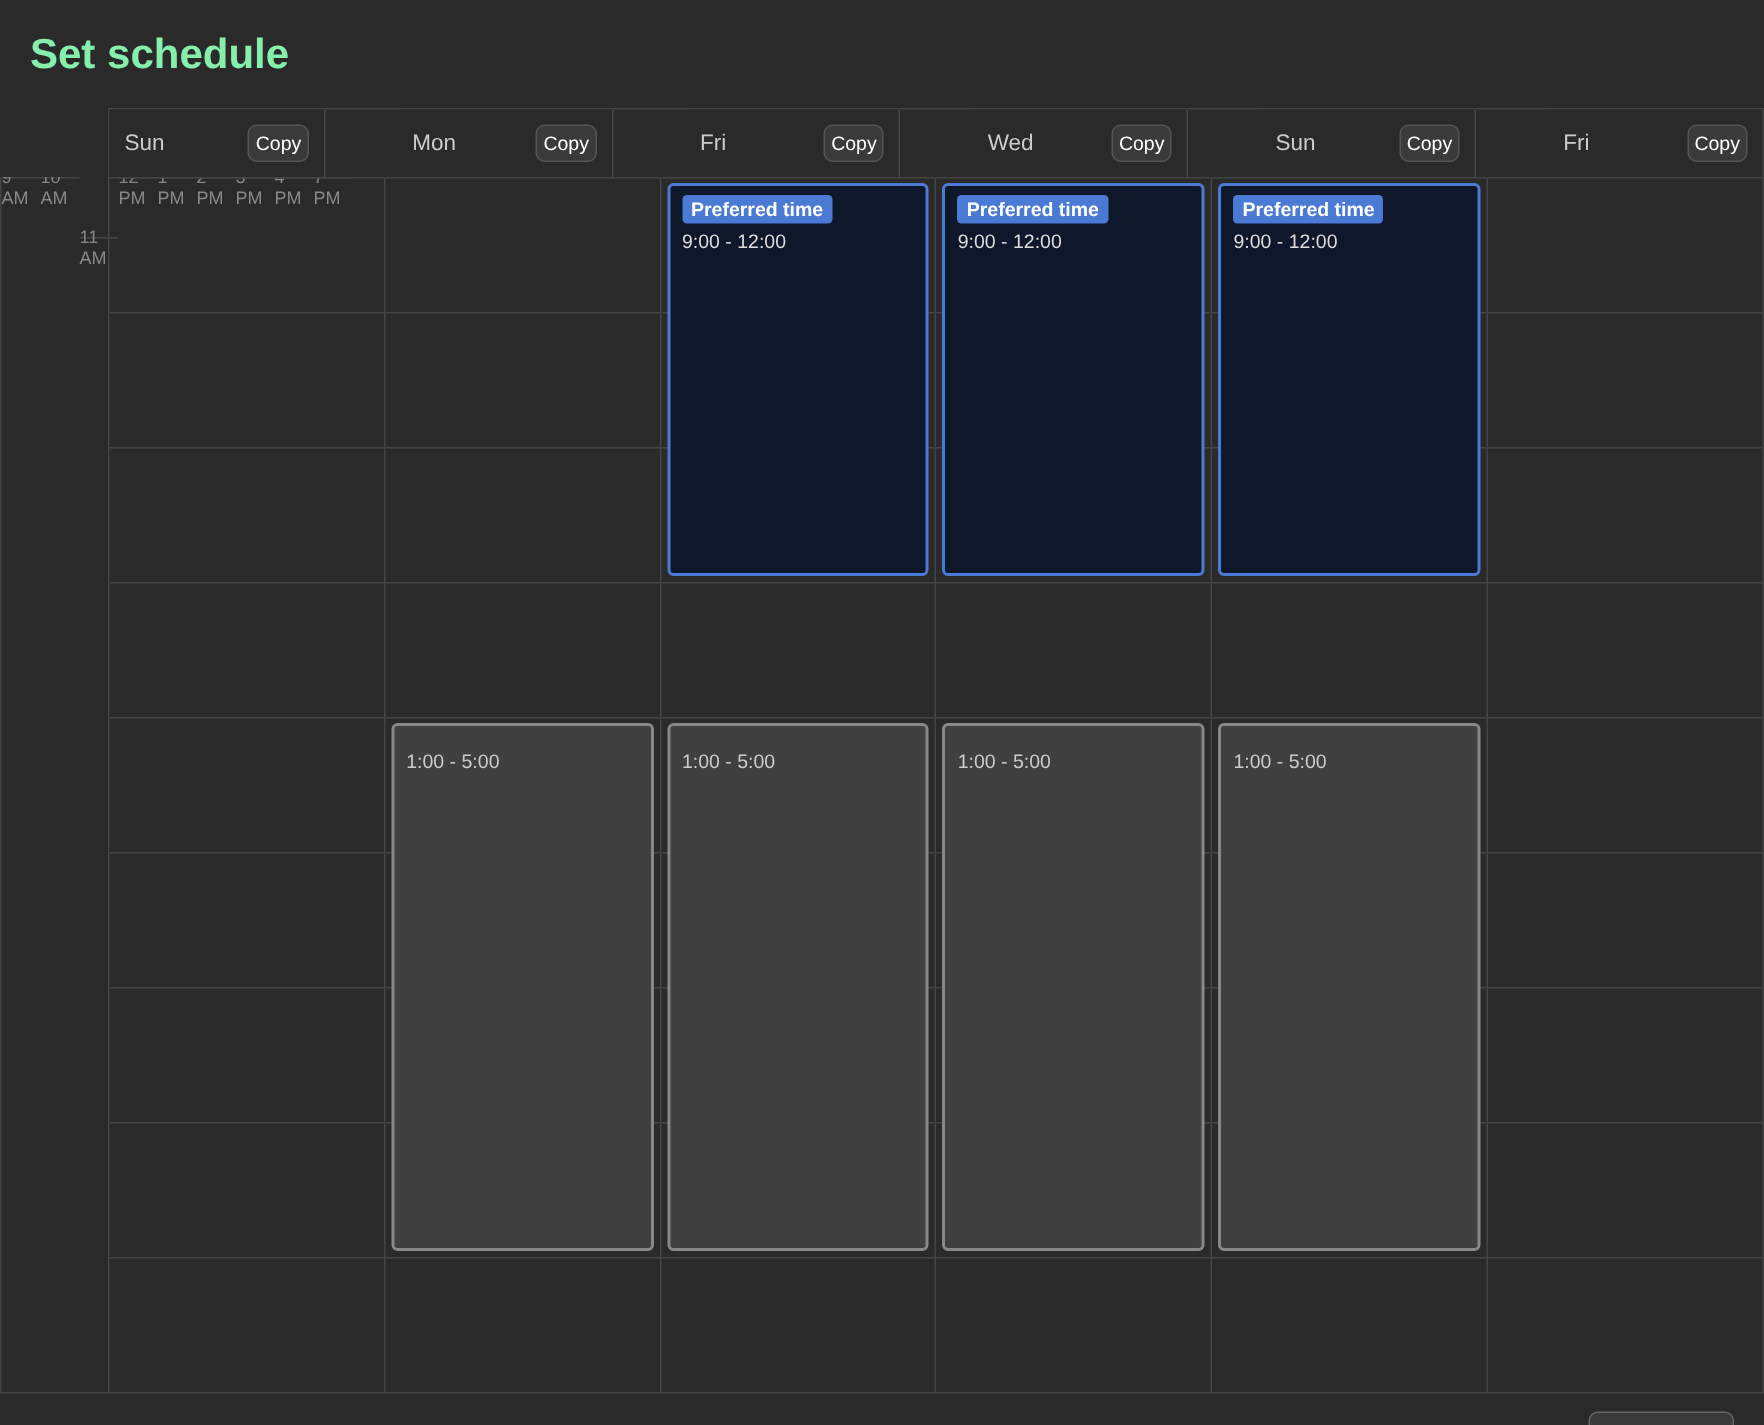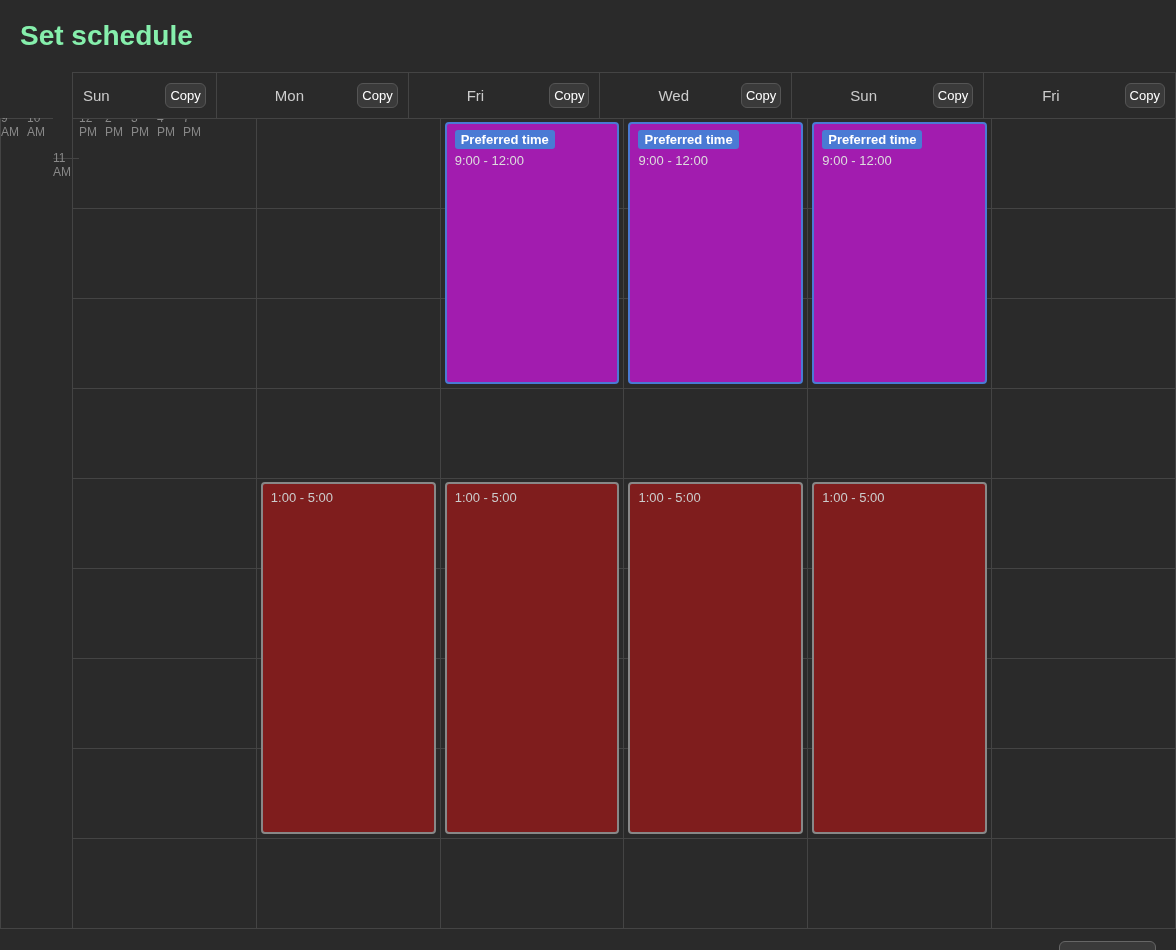--- a/index.html
+++ b/index.html
@@ -127,21 +127,21 @@
       height: 90px;
       border-top: 1px solid #444;
       position: relative;
     }
 
     
     .preferred-block {
       position: absolute;
       left: 4px;
       right: 4px;
-      background: #a21caf;
+      background: #0f172a;
       border: 2px solid #4a7ad4;
       border-radius: 4px;
       padding: 6px 8px;
       z-index: 2;
     }
 
     .preferred-label {
       background: #4a7ad4;
       color: #fff;
       font-size: 13px;
@@ -155,24 +155,24 @@
     .preferred-time-text {
       color: #ddd;
       font-size: 13px;
     }
 
     
     .regular-block {
       position: absolute;
       left: 4px;
       right: 4px;
-      background: #7f1d1d;
+      background: #404040;
       border: 2px solid #888;
       border-radius: 4px;
-      padding: 6px 8px;
+      padding: 16px 8px;
       z-index: 2;
     }
 
     .regular-time-text {
       color: #ccc;
       font-size: 13px;
       font-weight: 500;
     }
 
     
@@ -248,20 +248,23 @@
           </div>
           <div class="time-label-row" style="height: 90px;">
             <span class="time-label-text">10 AM</span>
           </div>
           <div class="time-label-row" style="height: 90px; margin-top: 40px;">
             <span class="time-label-text">11 AM</span>
           </div>
           <div class="time-label-row" style="height: 90px;">
             <span class="time-label-text">12 PM</span>
           </div>
+          <div class="time-label-row" style="height: 90px;">
+            <span class="time-label-text">1 PM</span>
+          </div>
           <div class="time-label-row" style="height: 90px; justify-content: flex-end;">
             <span class="time-label-text">2 PM</span>
           </div>
           <div class="time-label-row" style="height: 90px;">
             <span class="time-label-text">3 PM</span>
           </div>
           <div class="time-label-row" style="height: 90px;">
             <span class="time-label-text">4 PM</span>
           </div>
           <div class="time-label-row" style="height: 90px;">

